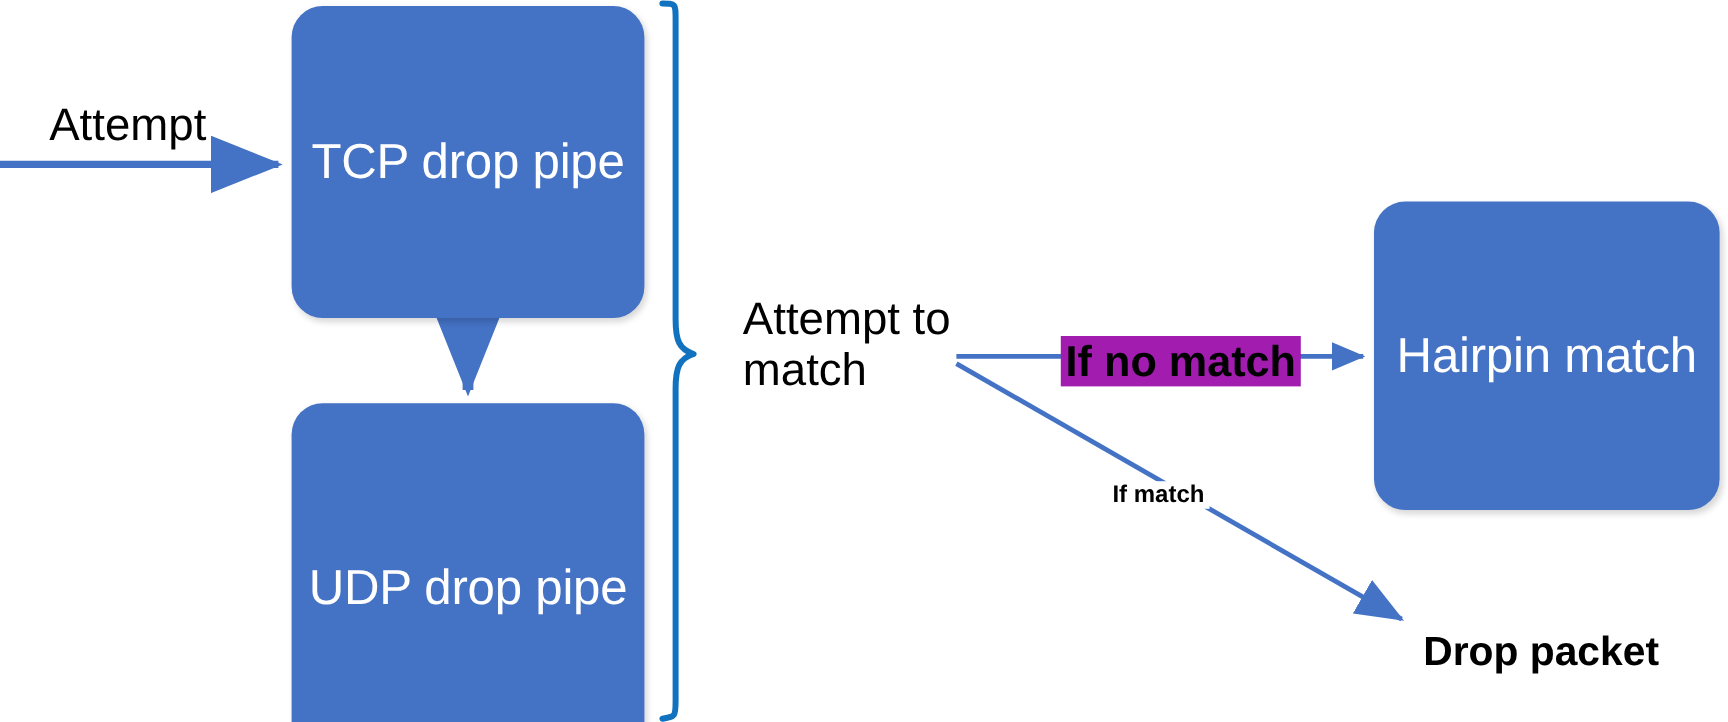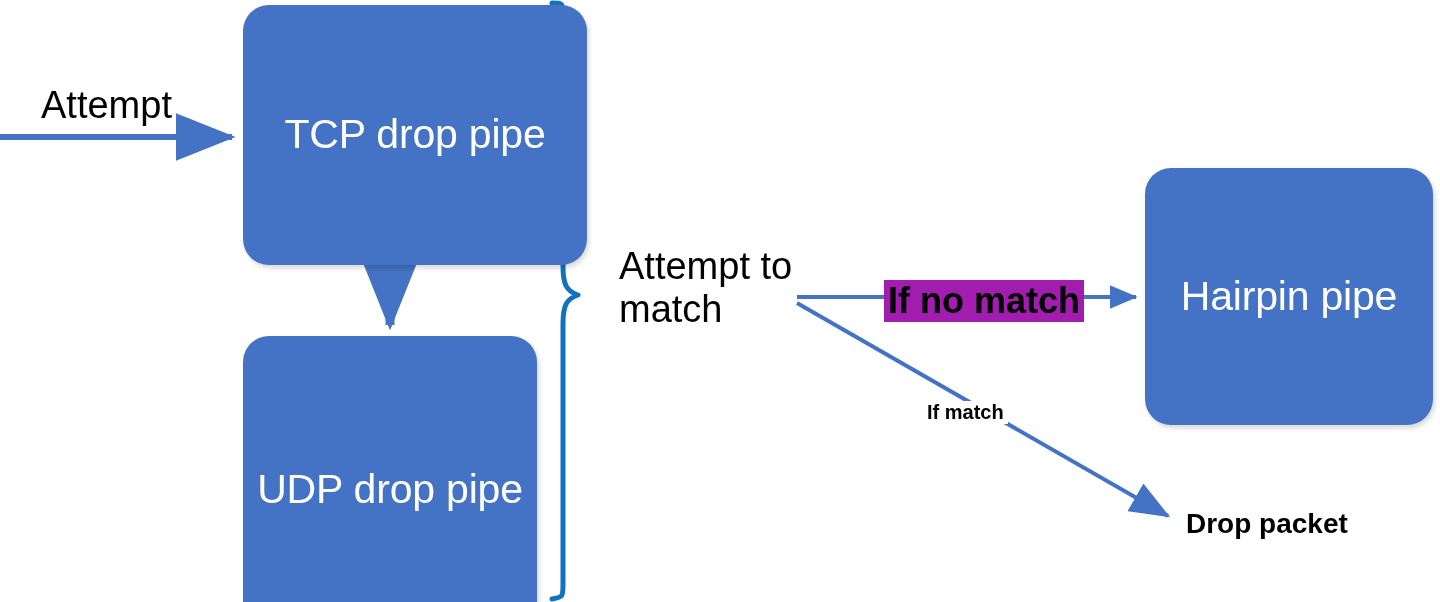--- a/index.html
+++ b/index.html
@@ -38,21 +38,21 @@
     font-size: 41px;
     font-weight: 400;
     line-height: 1.1;
     letter-spacing: -0.2px;
     text-align: center;
     white-space: nowrap;
   }
   #box-tcp {
     left: 243px;
     top: 5px;
-    width: 344px;
+    width: 294px;
     height: 260px;
   }
   #box-udp {
     left: 243px;
     top: 336px;
     width: 294px;
     height: 308px;
   }
   #box-hairpin {
     left: 1145px;
@@ -92,22 +92,22 @@
   #label-if-match {
     left: 923px;
     top: 401px;
     font-size: 20px;
     font-weight: bold;
     background: #ffffff;
     padding: 0 4px;
   }
   #label-drop-packet {
     left: 1186px;
-    top: 508px;
-    font-size: 28px;
+    top: 524px;
+    font-size: 34px;
     font-weight: bold;
   }
 </style>
 </head>
 <body>
 
 <div id="canvas">
 
   <svg id="vector-layer" viewBox="0 0 1440 602" xmlns="http://www.w3.org/2000/svg">
     <defs>
@@ -148,21 +148,21 @@
 
   <div class="node-box" id="box-tcp">
     <span class="node-label">TCP drop pipe</span>
   </div>
 
   <div class="node-box" id="box-udp">
     <span class="node-label">UDP drop pipe</span>
   </div>
 
   <div class="node-box" id="box-hairpin">
-    <span class="node-label">Hairpin pipe</span>
+    <span class="node-label">Hairpin match</span>
   </div>
 
   <div class="plain-label" id="label-packet">Attempt</div>
 
   <div class="plain-label" id="label-attempt">Attempt to match</div>
 
   <div class="plain-label" id="label-if-no-match">If no match</div>
 
   <div class="plain-label" id="label-if-match">If match</div>
 

